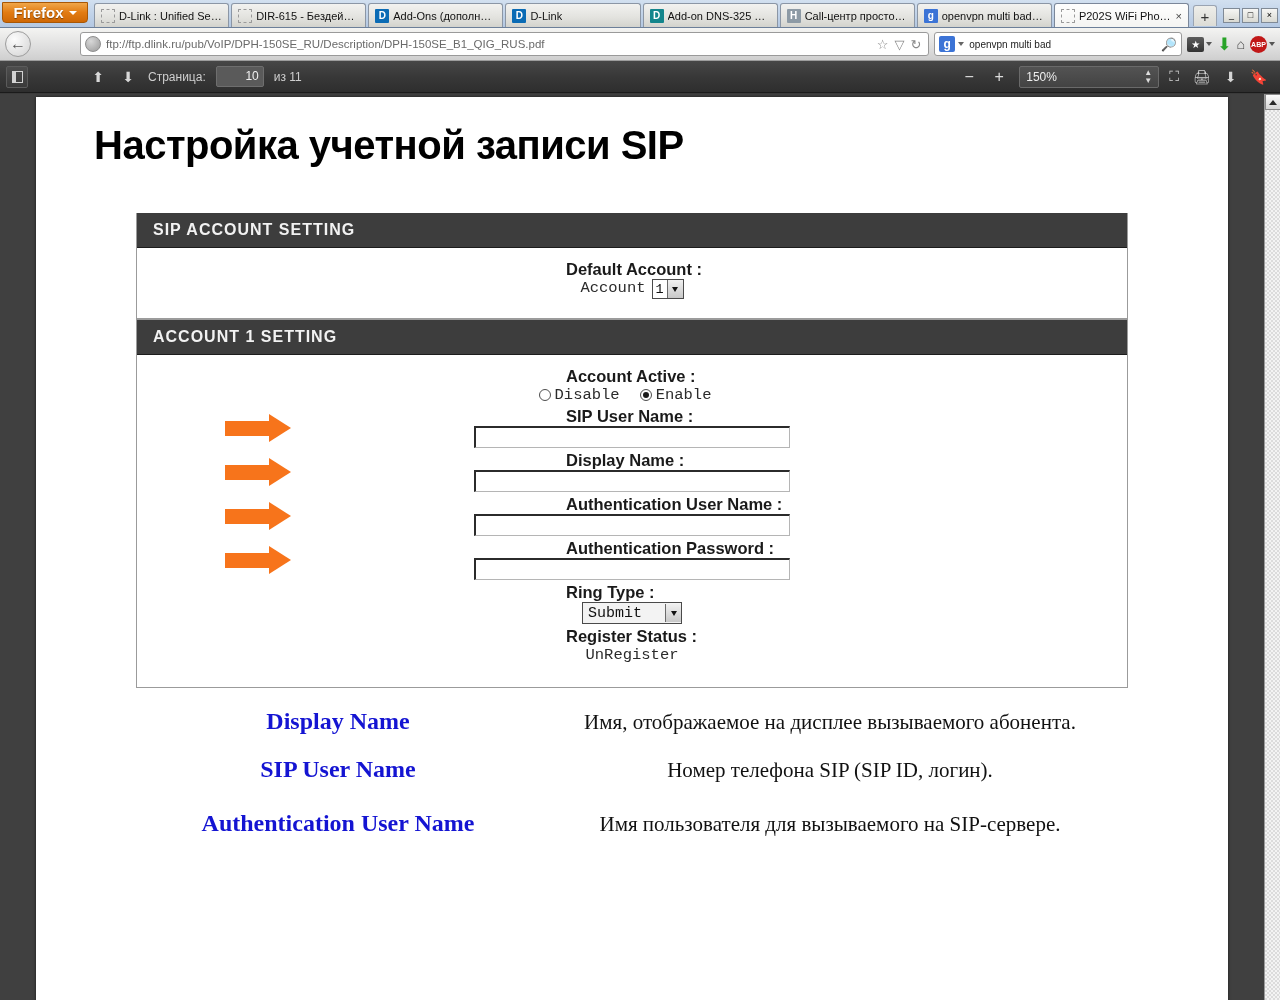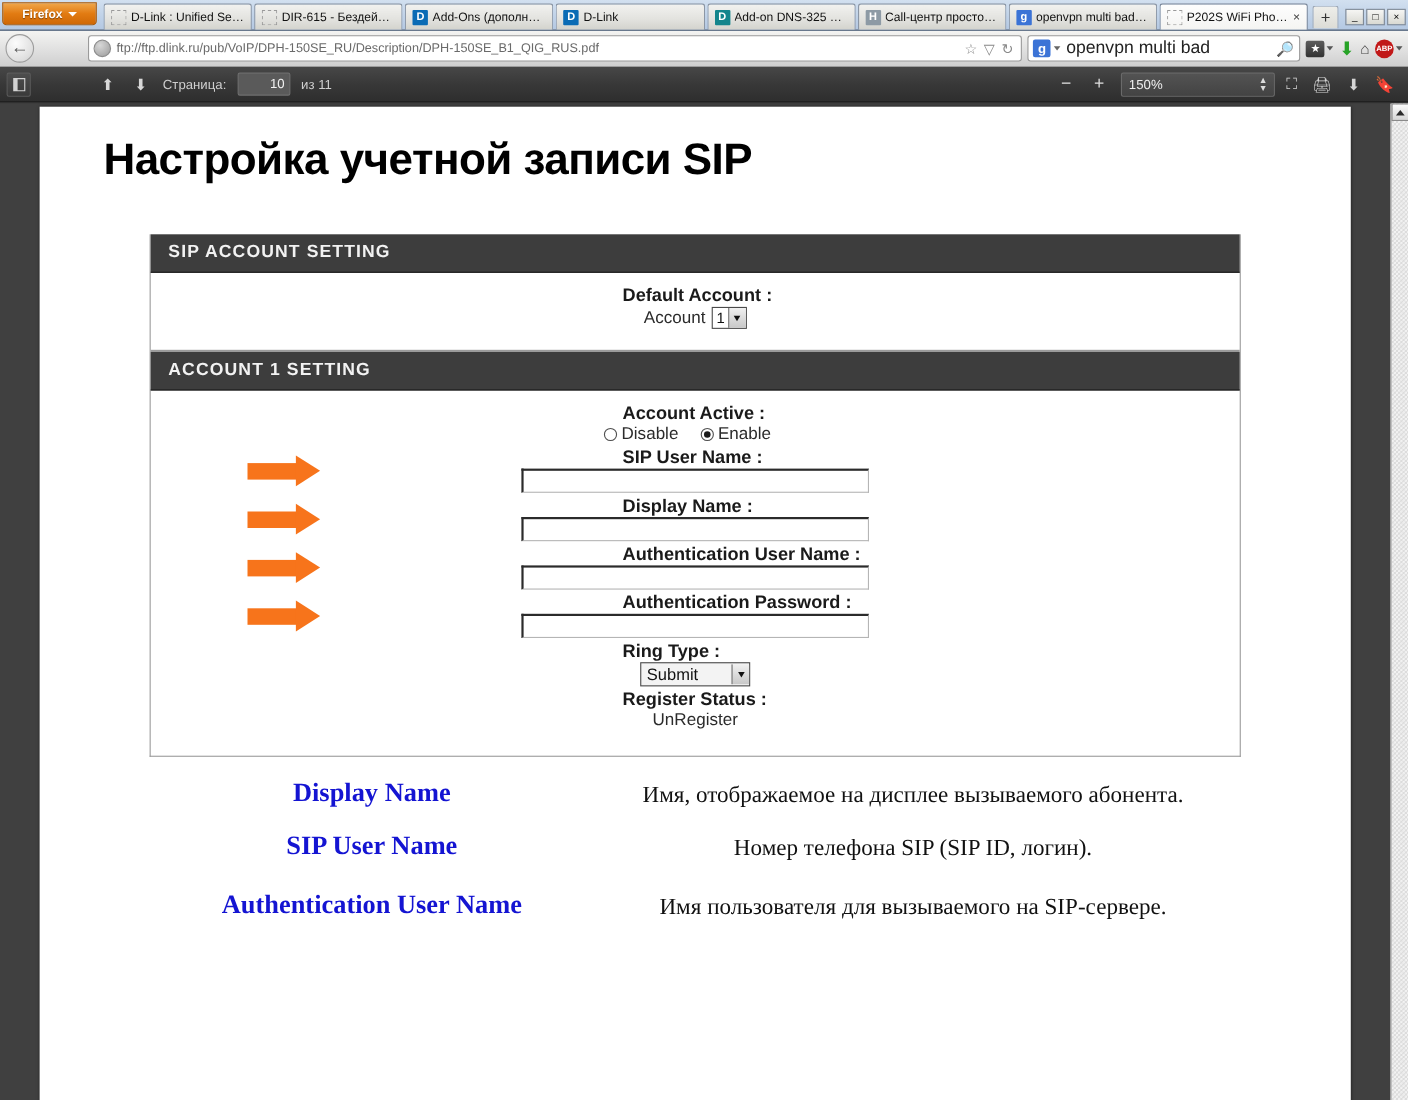--- a/index.html
+++ b/index.html
@@ -22,21 +22,21 @@
     align-items: flex-end;
     border-bottom: 1px solid #6c7f99;
   }
   #ff-button {
     width: 86px; height: 21px;
     margin: 0 0 4px 2px;
     background: linear-gradient(#f0a64a, #e27b12 50%, #cf6806);
     border: 1px solid #a85706;
     border-radius: 0 0 4px 4px;
     color: #fff;
-    font-size: 11px; font-weight: bold;
+    font-size: 15px; font-weight: bold;
     display: flex; align-items: center; justify-content: center;
     gap: 5px;
     text-shadow: 0 1px 1px rgba(0,0,0,.45);
     flex: 0 0 auto;
   }
   #ff-button .caret {
     width: 0; height: 0;
     border-left: 4px solid transparent;
     border-right: 4px solid transparent;
     border-top: 4px solid #fff;
@@ -153,21 +153,21 @@
   #searchbar .gicon {
     width: 16px; height: 16px; background: #3b73d6; color: #fff;
     font-size: 12px; font-weight: bold; line-height: 16px; text-align: center;
     border-radius: 2px; flex: 0 0 16px;
   }
   #searchbar .scaret {
     width: 0; height: 0; margin: 0 5px 0 3px;
     border-left: 3px solid transparent; border-right: 3px solid transparent;
     border-top: 4px solid #666; flex: 0 0 auto;
   }
-  #searchbar .sval { font-size: 16px; color: #222; flex: 1 1 auto; white-space: nowrap; overflow: hidden; }
+  #searchbar .sval { font-size: 10px; color: #222; flex: 1 1 auto; white-space: nowrap; overflow: hidden; }
   #searchbar .mag {
     width: 14px; flex: 0 0 14px; color: #2a55a5; font-size: 13px; text-align: center;
     transform: scaleX(-1);
   }
   .tbicon {
     display: flex; align-items: center; justify-content: center;
     height: 26px; flex: 0 0 auto; font-size: 14px; color: #444;
     gap: 2px;
   }
   .tbicon .star-box {
@@ -346,24 +346,24 @@
   .flabel {
     width: 472px;
     text-align: left;
     padding-left: 170px;
     font-family: "Liberation Sans", sans-serif;
     font-weight: bold;
     font-size: 16.5px;
     color: #1a1a1a;
   }
   .fvalue {
-    font-family: Liberation Sans, sans-serif;
+    font-family: Liberation Mono, monospace;
     font-size: 15.5px;
     color: #2b2b2b;
-    display: flex; align-items: flex-end;
+    display: flex; align-items: flex-start;
     gap: 6px;
   }
   .sel-box {
     display: inline-flex; align-items: center;
     border: 1px solid #4a4a4a;
     background: #fff;
     height: 20px;
     font-size: 13.5px;
     padding-left: 3px;
     color: #111;

